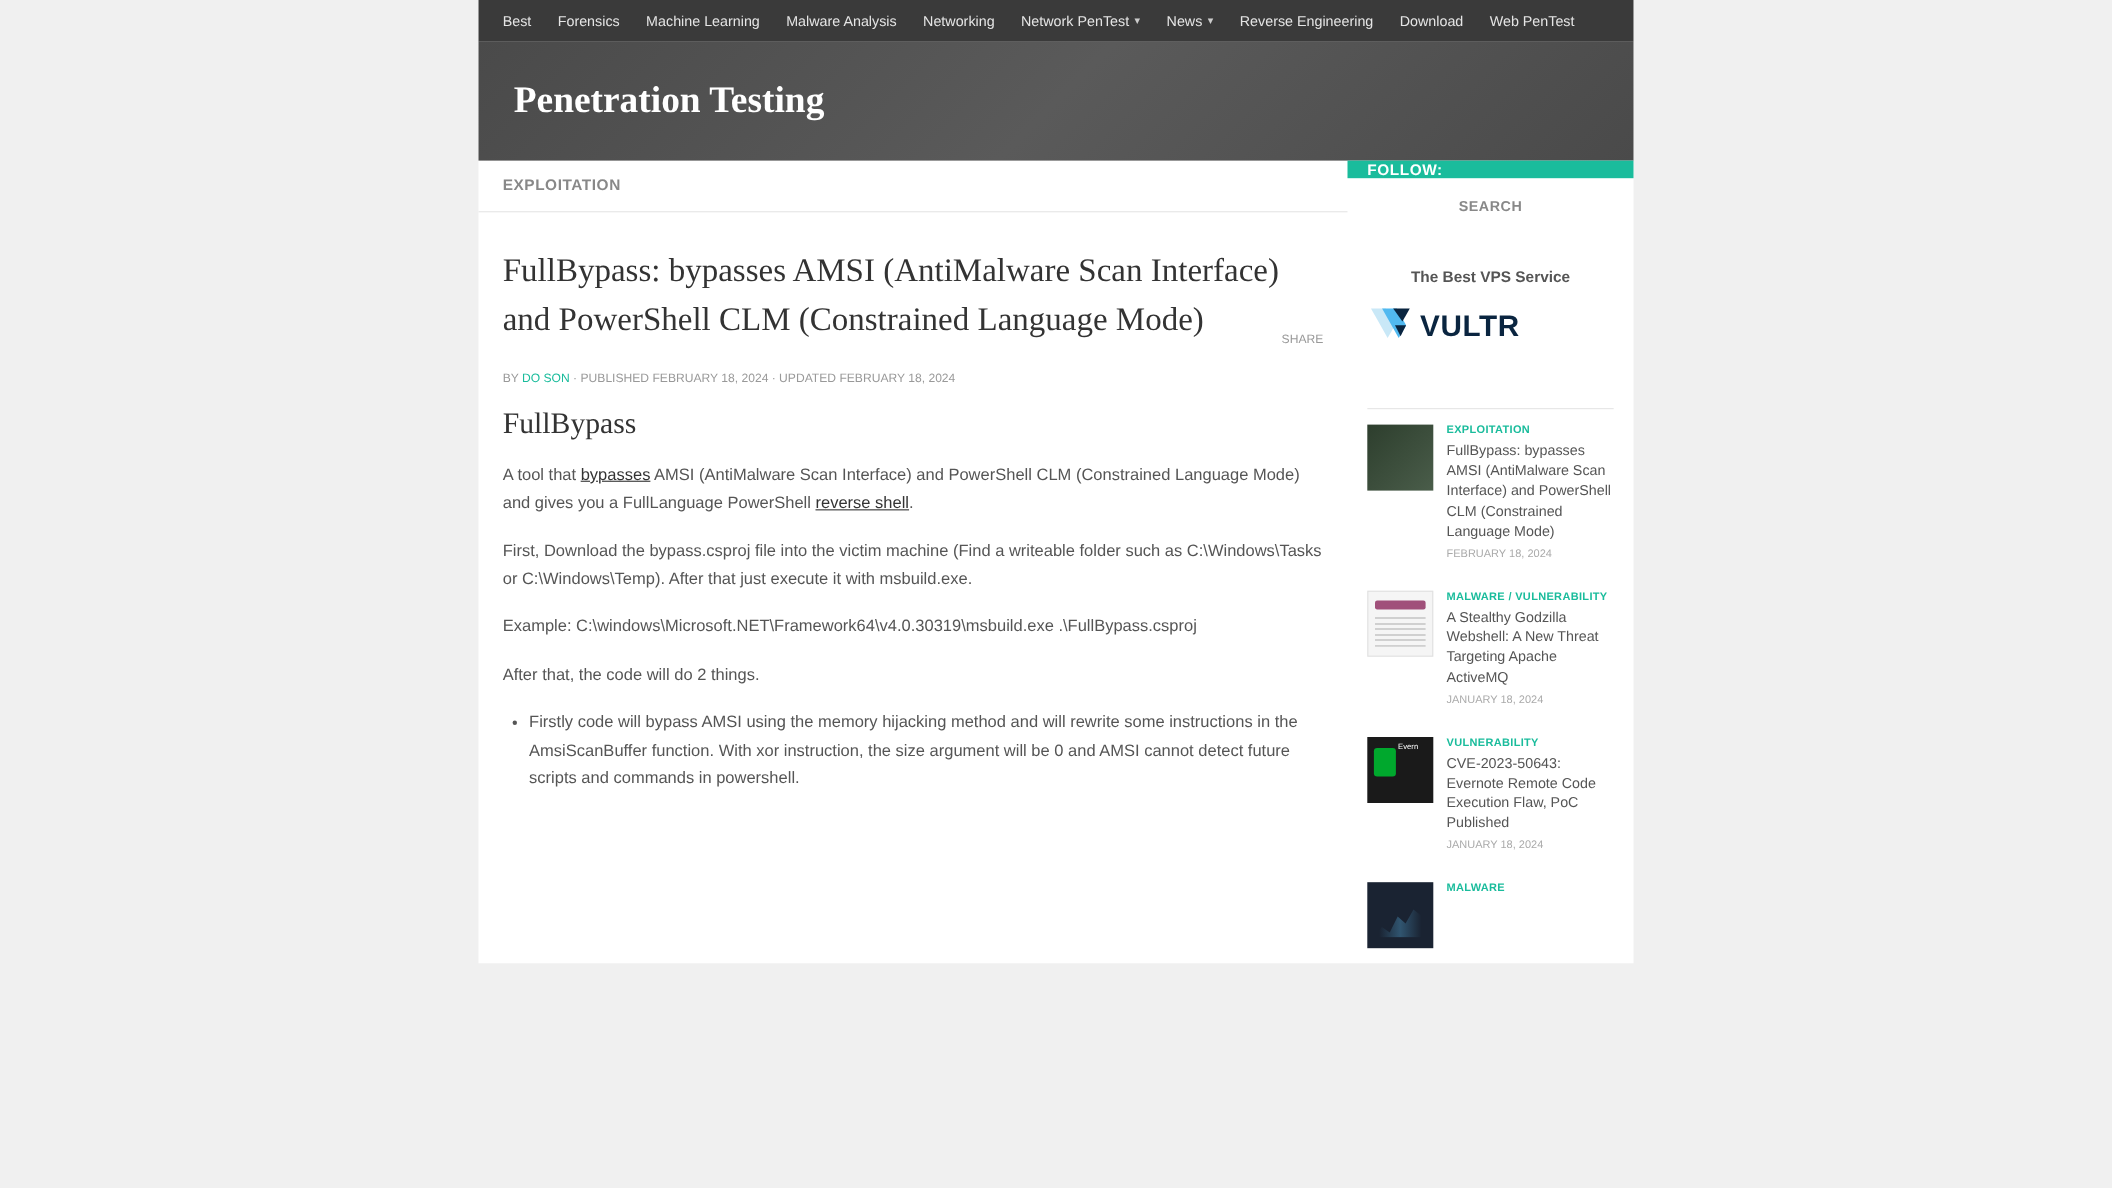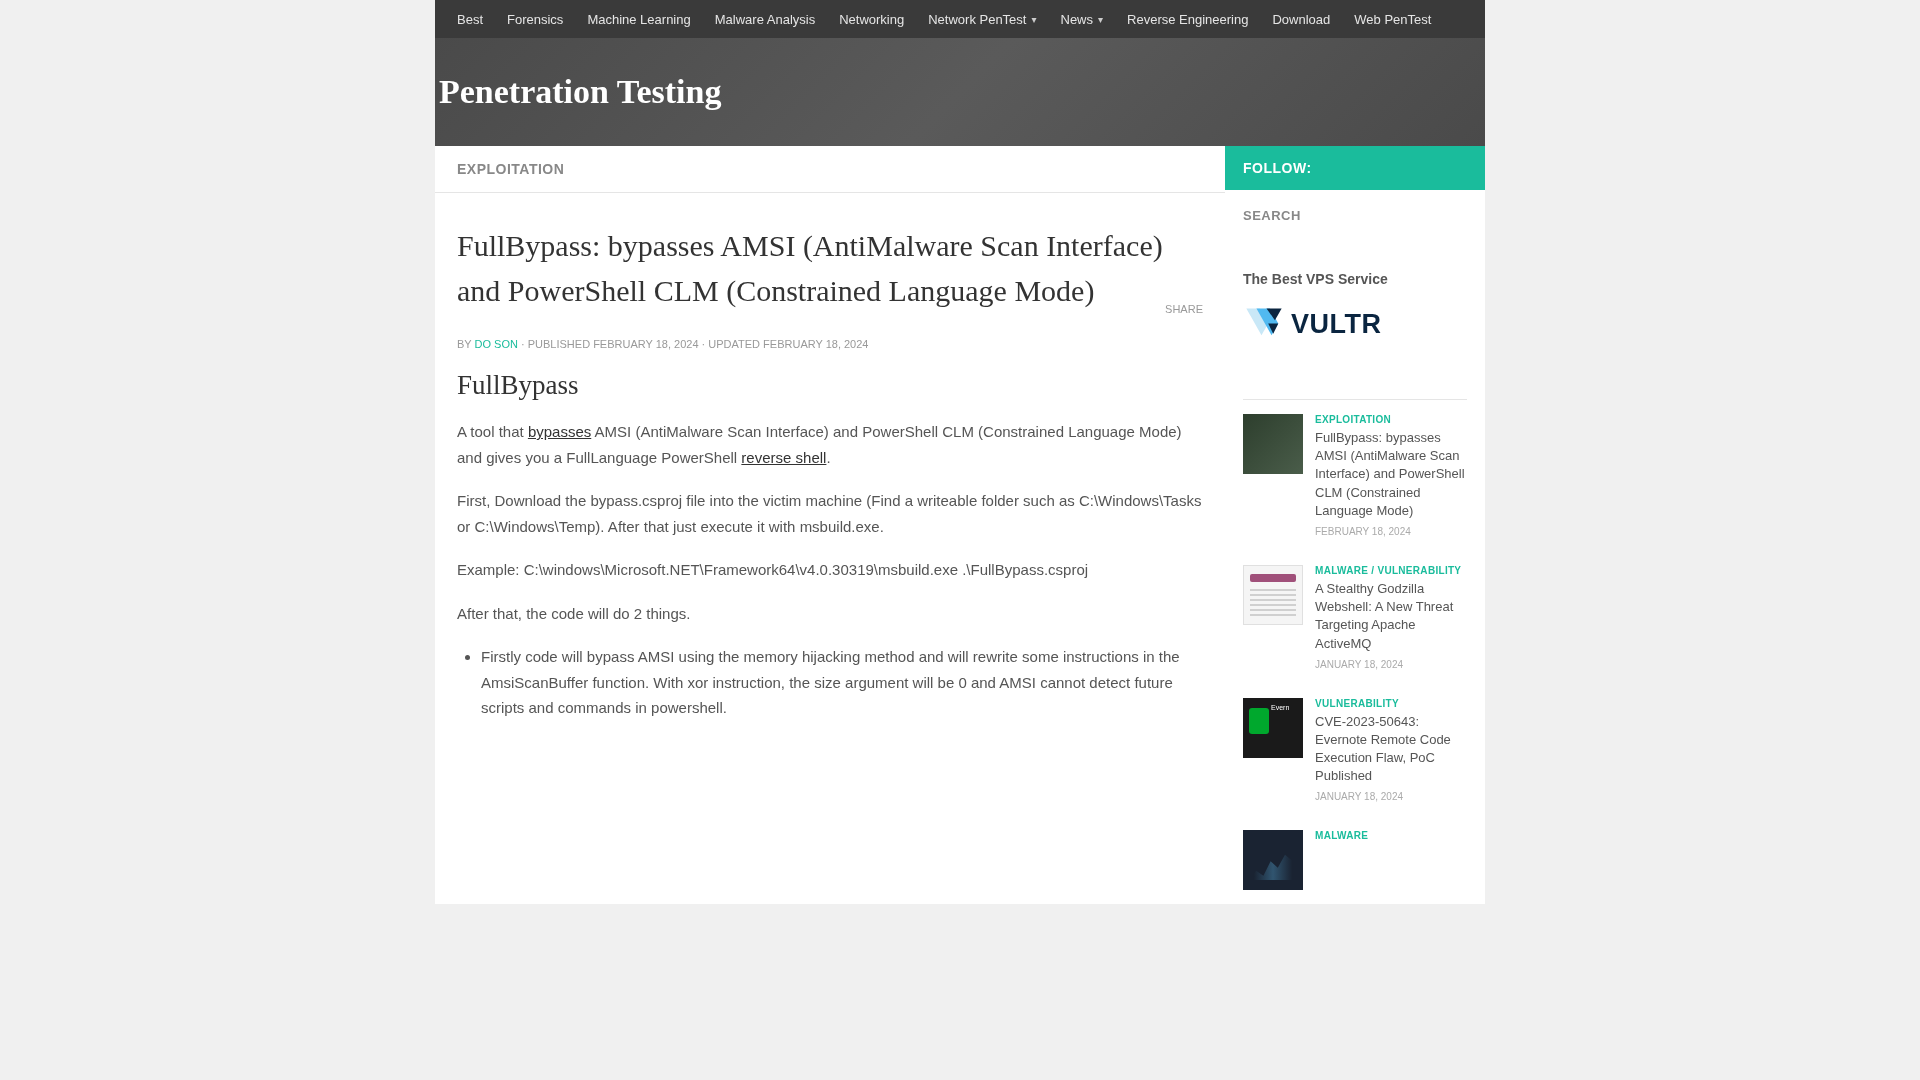--- a/index.html
+++ b/index.html
@@ -33,21 +33,21 @@
       align-items: center;
       cursor: pointer;
     }
     .dropdown-arrow {
       margin-left: 5px;
       font-size: 10px;
       color: #ccc;
     }
     .hero {
       background: linear-gradient(135deg, #4a4a4a 0%, #5a5a5a 50%, #4a4a4a 100%);
-      padding: 35px 4px;
+      padding: 35px 32px;
       color: #fff;
     }
     .hero h1 {
       font-size: 34px;
       font-weight: bold;
       font-family: Georgia, serif;
     }
     .main-wrapper {
       display: flex;
     }
@@ -117,27 +117,28 @@
       color: #555;
       margin-bottom: 8px;
     }
     .sidebar {
       width: 260px;
       flex-shrink: 0;
     }
     .follow-bar {
       background: #1abc9c;
       color: #fff;
-      padding: 14px 18px;
+      padding: 0 18px;
       font-size: 14px;
       font-weight: 600;
       letter-spacing: 0.5px;
     }
     .sidebar-section {
       padding: 18px;
+      text-align: center;
     }
     .sidebar-heading {
       font-size: 13px;
       color: #888;
       font-weight: 600;
       letter-spacing: 0.5px;
       margin-bottom: 12px;
     }
     .sidebar-subheading {
       font-size: 14px;

